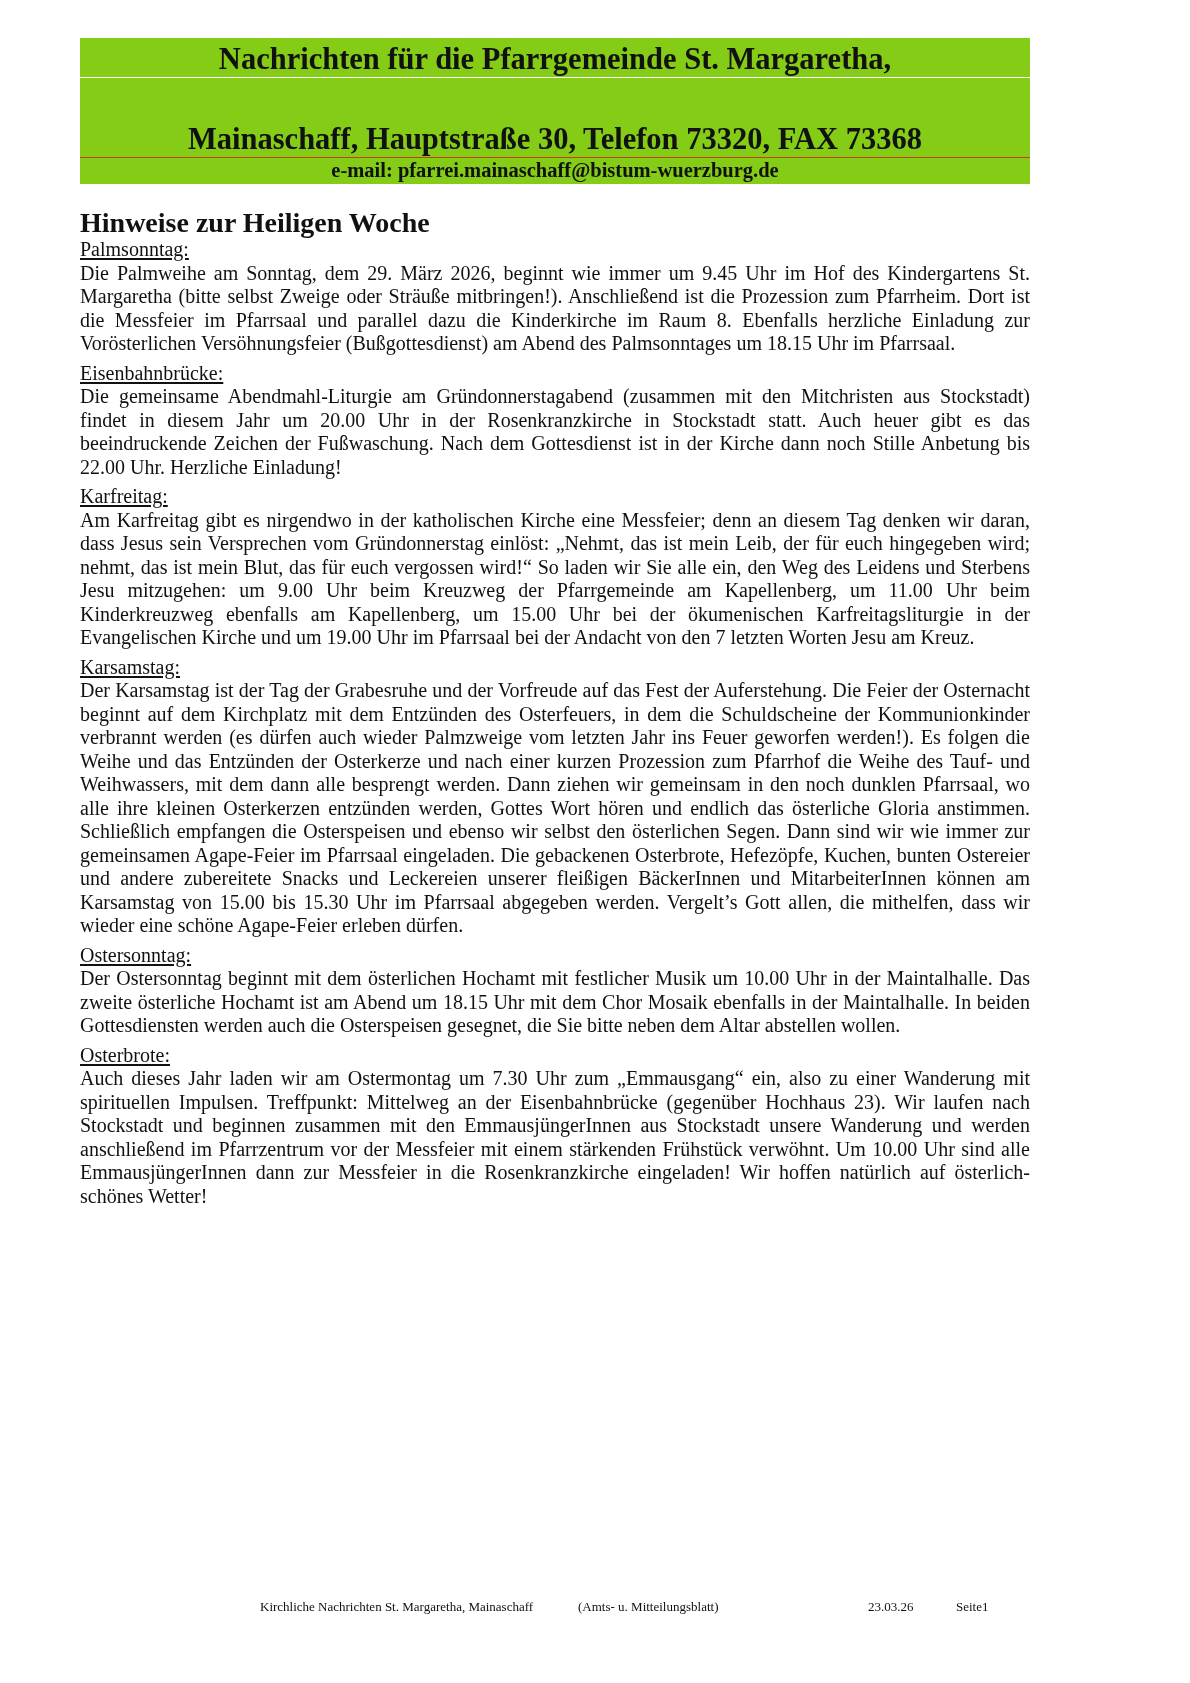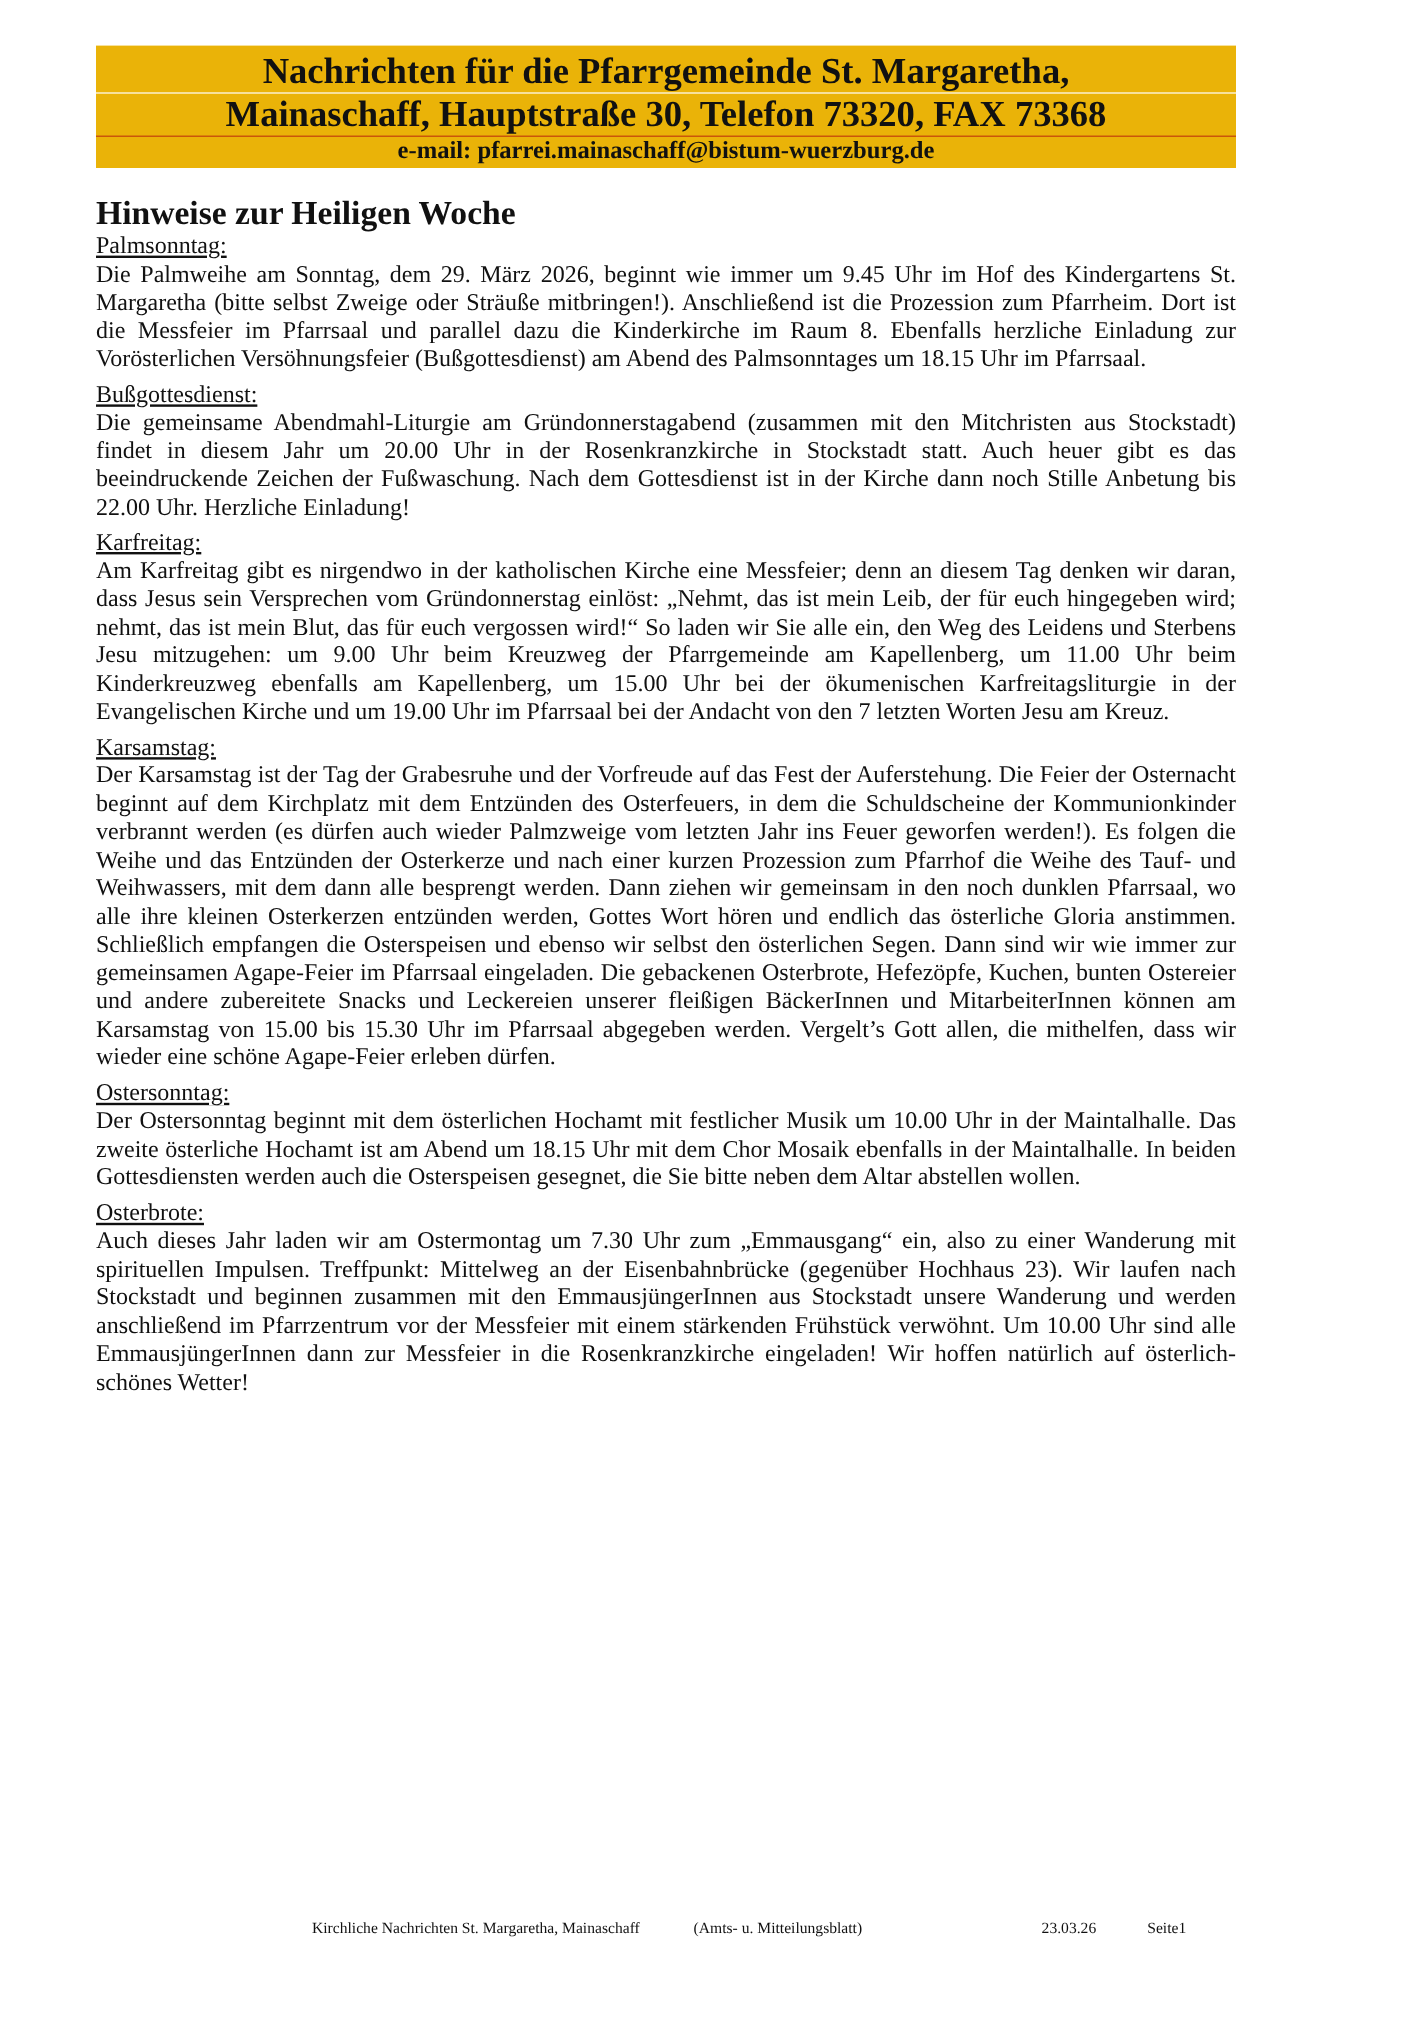--- a/index.html
+++ b/index.html
@@ -15,33 +15,34 @@
       font-family: "Liberation Serif", serif;
       color: #111111;
     }
     .page {
       position: absolute;
       left: 80px;
       top: 38px;
       width: 950px;
     }
     .header-box {
-      background: #eab308;
+      background: #84cc16;
       text-align: center;
       padding: 4px 0 2px 0;
       font-weight: bold;
     }
     .header-line {
       font-size: 30.5px;
       line-height: 35px;
       display: block;
       border-bottom: 1px solid #ffffff;
     }
     .header-line.last {
       border-bottom: none;
+      margin-top: 44px;
     }
     .header-email {
       font-size: 20.5px;
       line-height: 24px;
       display: block;
       border-top: 1px solid #c2410c;
     }
     .section-title {
       font-weight: bold;
       font-size: 28px;
@@ -99,21 +100,21 @@
   </div>
 
   <div class="section-title">Hinweise zur Heiligen Woche</div>
 
   <div class="subsection first">
     <div class="sub-heading">Palmsonntag:</div>
     <p class="sub-body">Die Palmweihe am Sonntag, dem 29. März 2026, beginnt wie immer um 9.45 Uhr im Hof des Kindergartens St. Margaretha (bitte selbst Zweige oder Sträuße mitbringen!). Anschließend ist die Prozession zum Pfarrheim. Dort ist die Messfeier im Pfarrsaal und parallel dazu die Kinderkirche im Raum 8. Ebenfalls herzliche Einladung zur Vorösterlichen Versöhnungsfeier (Bußgottesdienst) am Abend des Palmsonntages um 18.15 Uhr im Pfarrsaal.</p>
   </div>
 
   <div class="subsection">
-    <div class="sub-heading">Bußgottesdienst:</div>
+    <div class="sub-heading">Eisenbahnbrücke:</div>
     <p class="sub-body">Die gemeinsame Abendmahl-Liturgie am Gründonnerstagabend (zusammen mit den Mitchristen aus Stockstadt) findet in diesem Jahr um 20.00 Uhr in der Rosenkranzkirche in Stockstadt statt. Auch heuer gibt es das beeindruckende Zeichen der Fußwaschung. Nach dem Gottesdienst ist in der Kirche dann noch Stille Anbetung bis 22.00 Uhr. Herzliche Einladung!</p>
   </div>
 
   <div class="subsection">
     <div class="sub-heading">Karfreitag:</div>
     <p class="sub-body">Am Karfreitag gibt es nirgendwo in der katholischen Kirche eine Messfeier; denn an diesem Tag denken wir daran, dass Jesus sein Versprechen vom Gründonnerstag einlöst: „Nehmt, das ist mein Leib, der für euch hingegeben wird; nehmt, das ist mein Blut, das für euch vergossen wird!“ So laden wir Sie alle ein, den Weg des Leidens und Sterbens Jesu mitzugehen: um 9.00 Uhr beim Kreuzweg der Pfarrgemeinde am Kapellenberg, um 11.00 Uhr beim Kinderkreuzweg ebenfalls am Kapellenberg, um 15.00 Uhr bei der ökumenischen Karfreitagsliturgie in der Evangelischen Kirche und um 19.00 Uhr im Pfarrsaal bei der Andacht von den 7 letzten Worten Jesu am Kreuz.</p>
   </div>
 
   <div class="subsection">
     <div class="sub-heading">Karsamstag:</div>

